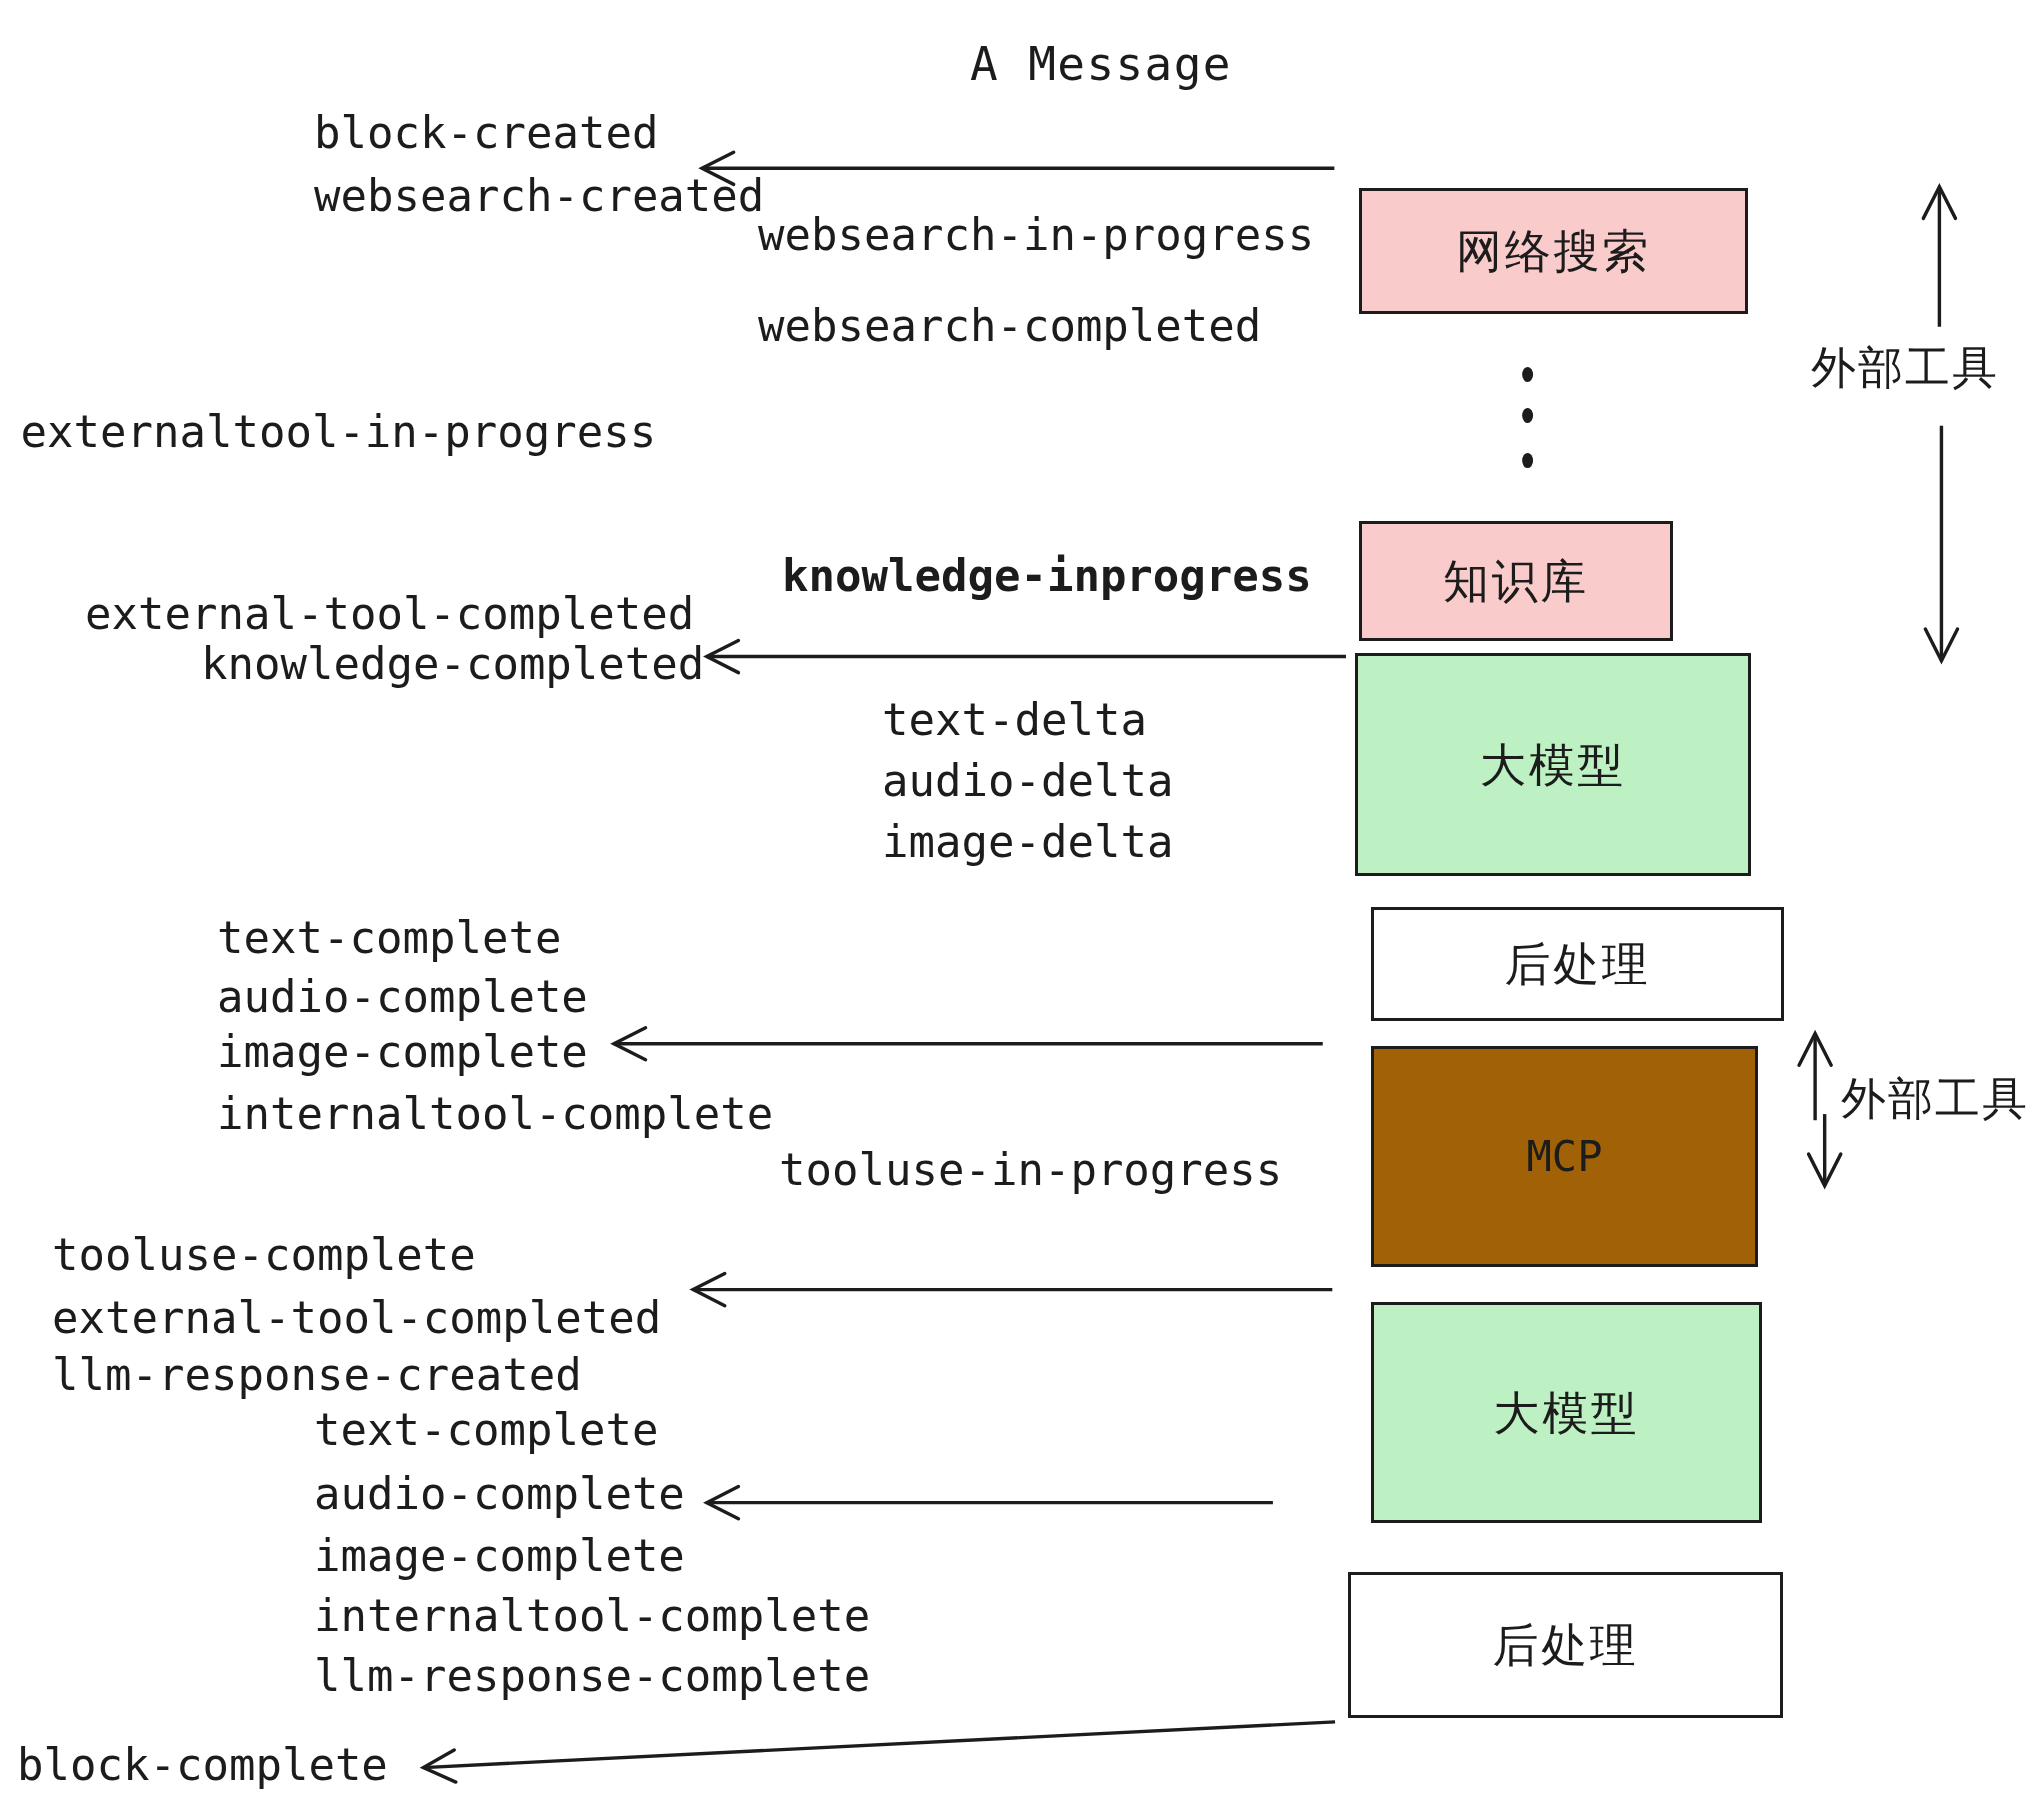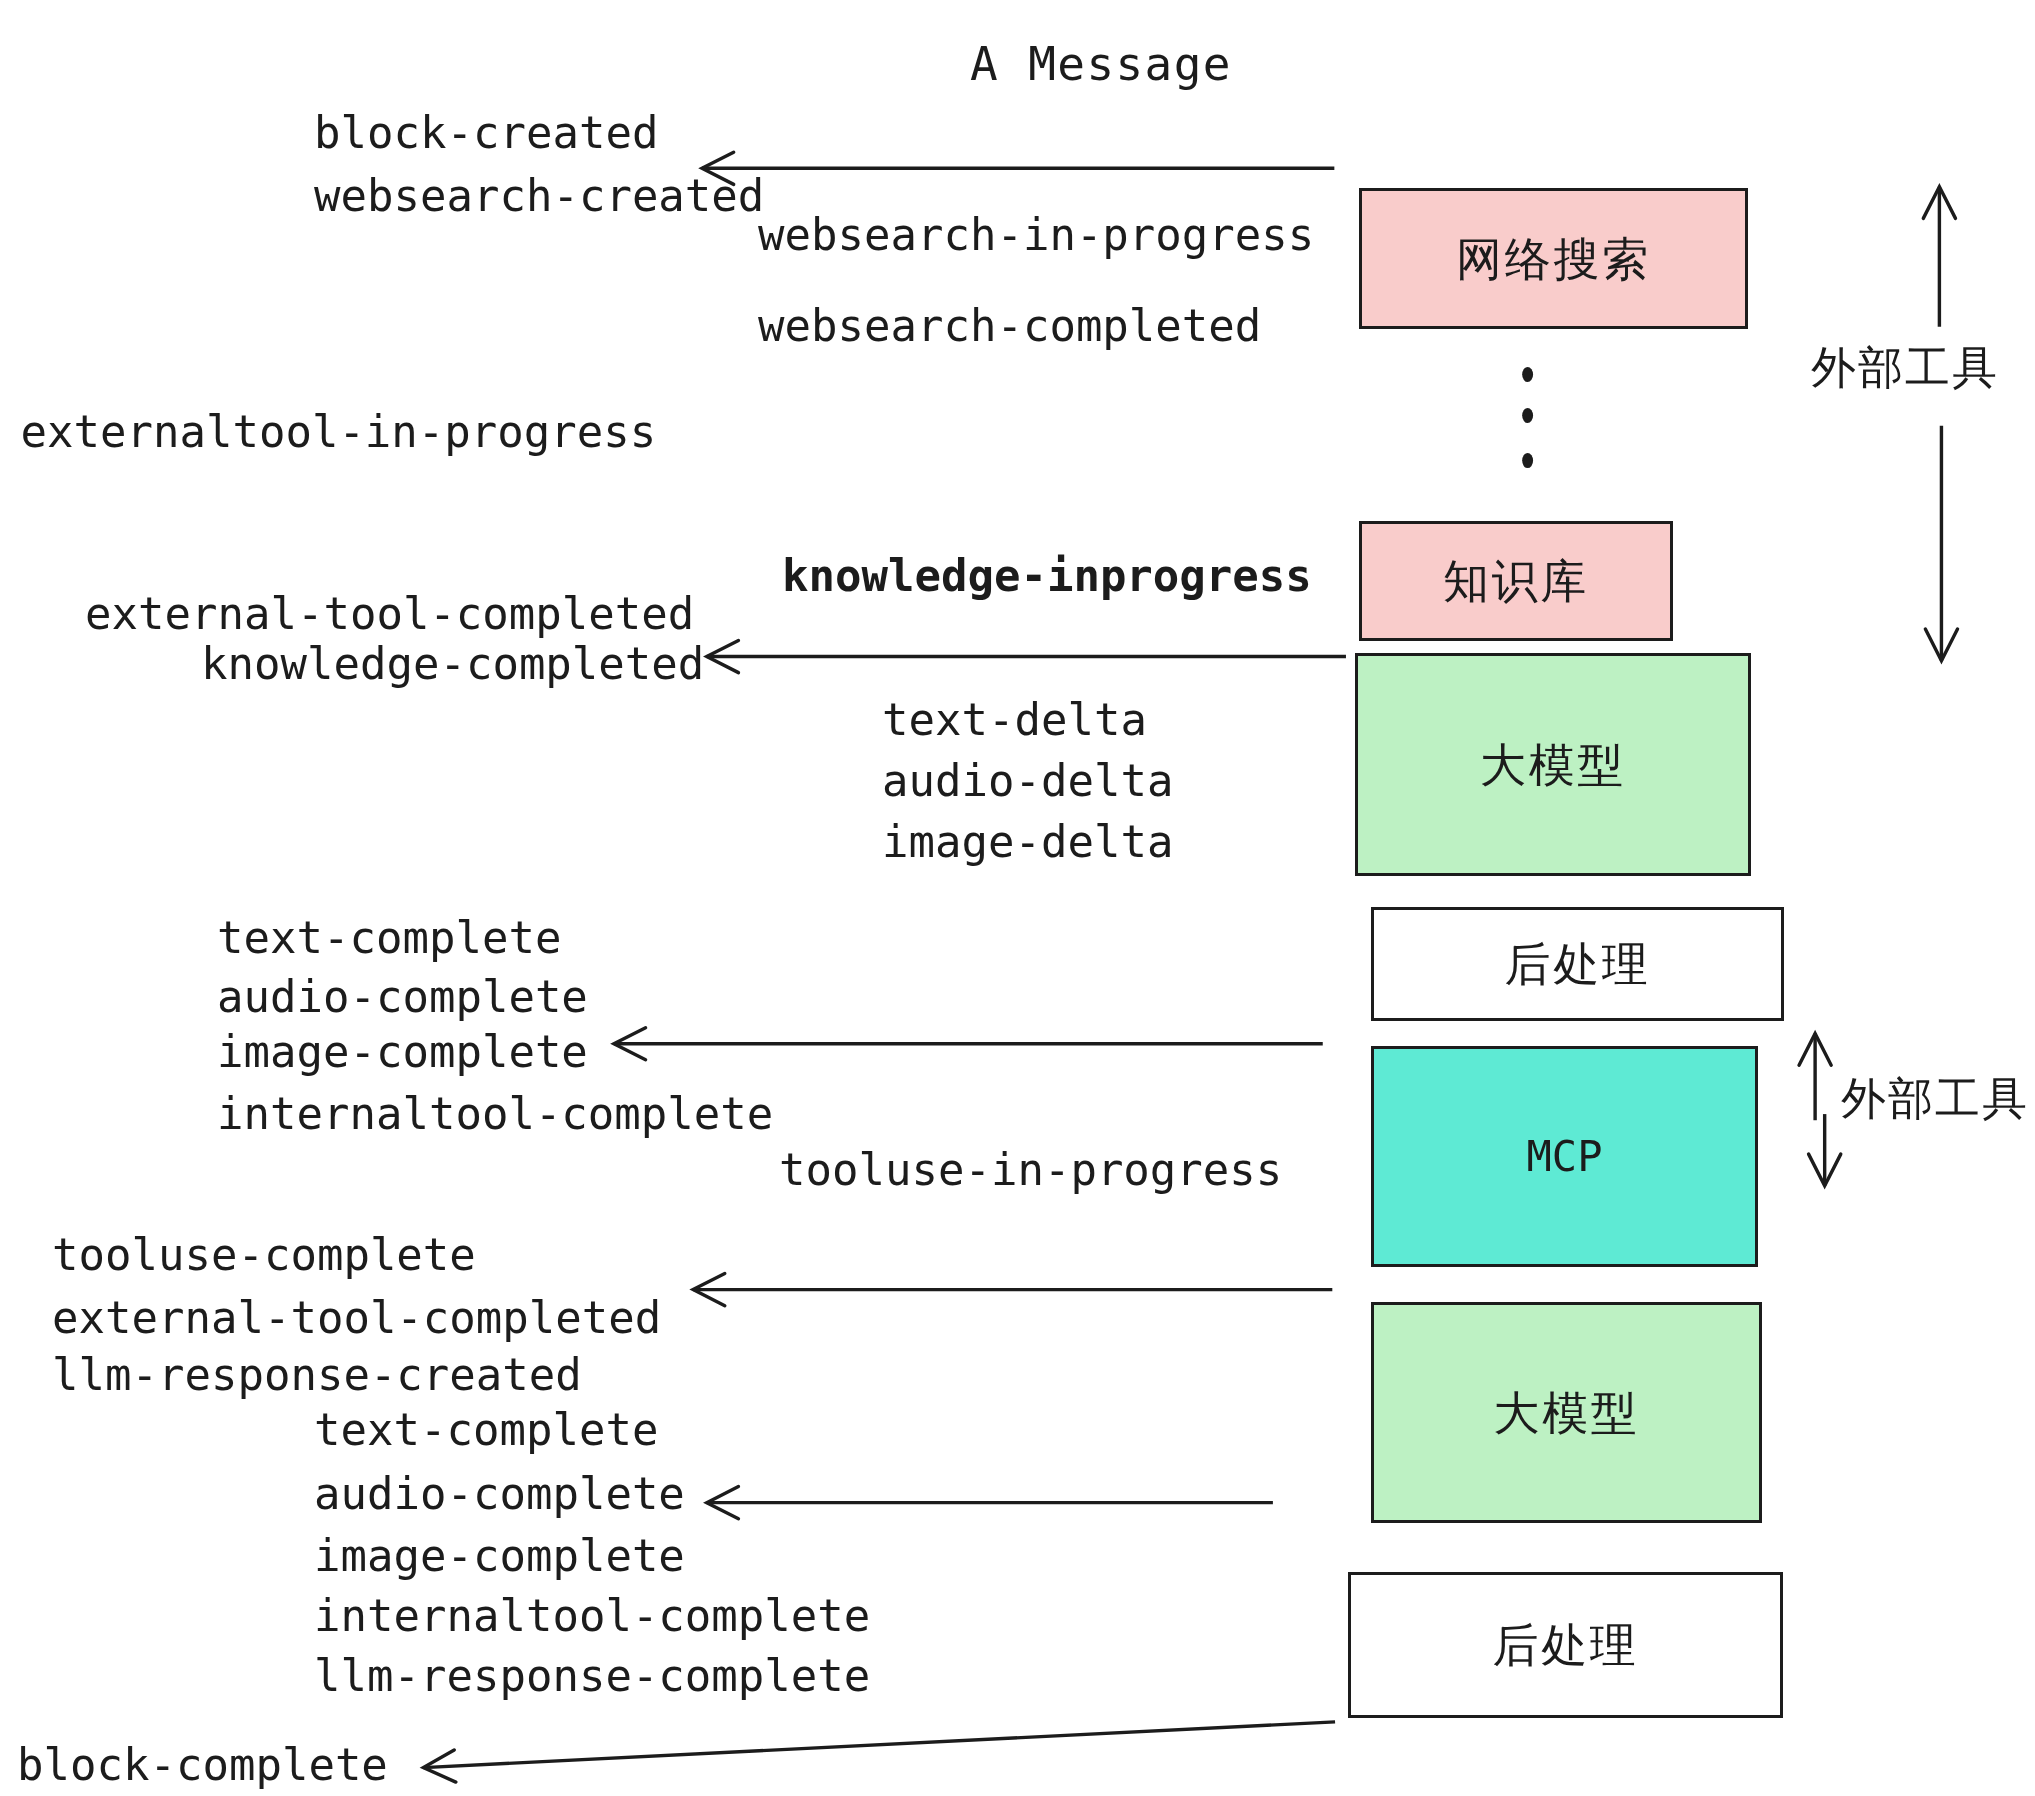--- a/index.html
+++ b/index.html
@@ -77,33 +77,33 @@
       </g>
       <g>
         <line x1="2672" y1="1608" x2="2672" y2="1713" stroke="#1c1c1c" stroke-width="5"></line>
         <path d="M 2695.5500868397116 1666.638449013843 L 2672 1713 L 2648.4499131602884 1666.638449013843" fill="none" stroke="#1c1c1c" stroke-width="5" stroke-linecap="round"></path>
       </g>
       <ellipse cx="2237" cy="525" rx="8" ry="11" fill="#1c1c1c"></ellipse>
       <ellipse cx="2237" cy="585" rx="8" ry="11" fill="#1c1c1c"></ellipse>
       <ellipse cx="2237" cy="651" rx="8" ry="11" fill="#1c1c1c"></ellipse>
     </svg>
   <div id="boxes-layer">
-      <div class="box" style="left: 1359px; top: 172px; width: 389px; height: 141px; background: rgb(249, 204, 203);">
+      <div class="box" style="left: 1359px; top: 172px; width: 389px; height: 126px; background: rgb(249, 204, 203);">
         <span class="box-label">网络搜索</span>
       </div>
       <div class="box" style="left: 1359px; top: 505px; width: 314px; height: 120px; background: rgb(249, 204, 203);">
         <span class="box-label">知识库</span>
       </div>
       <div class="box" style="left: 1355px; top: 637px; width: 396px; height: 223px; background: rgb(189, 241, 195);">
         <span class="box-label">大模型</span>
       </div>
       <div class="box" style="left: 1371px; top: 891px; width: 413px; height: 114px; background: rgb(255, 255, 255);">
         <span class="box-label">后处理</span>
       </div>
-      <div class="box" style="left: 1371px; top: 1030px; width: 387px; height: 221px; background: #5eead4;">
+      <div class="box" style="left: 1371px; top: 1030px; width: 387px; height: 221px; background: #a16207;">
         <span class="box-label mono">MCP</span>
       </div>
       <div class="box" style="left: 1371px; top: 1286px; width: 391px; height: 221px; background: rgb(189, 241, 195);">
         <span class="box-label">大模型</span>
       </div>
       <div class="box" style="left: 1348px; top: 1556px; width: 435px; height: 146px; background: rgb(255, 255, 255);">
         <span class="box-label">后处理</span>
       </div>
     </div>
   <div id="labels-layer">

